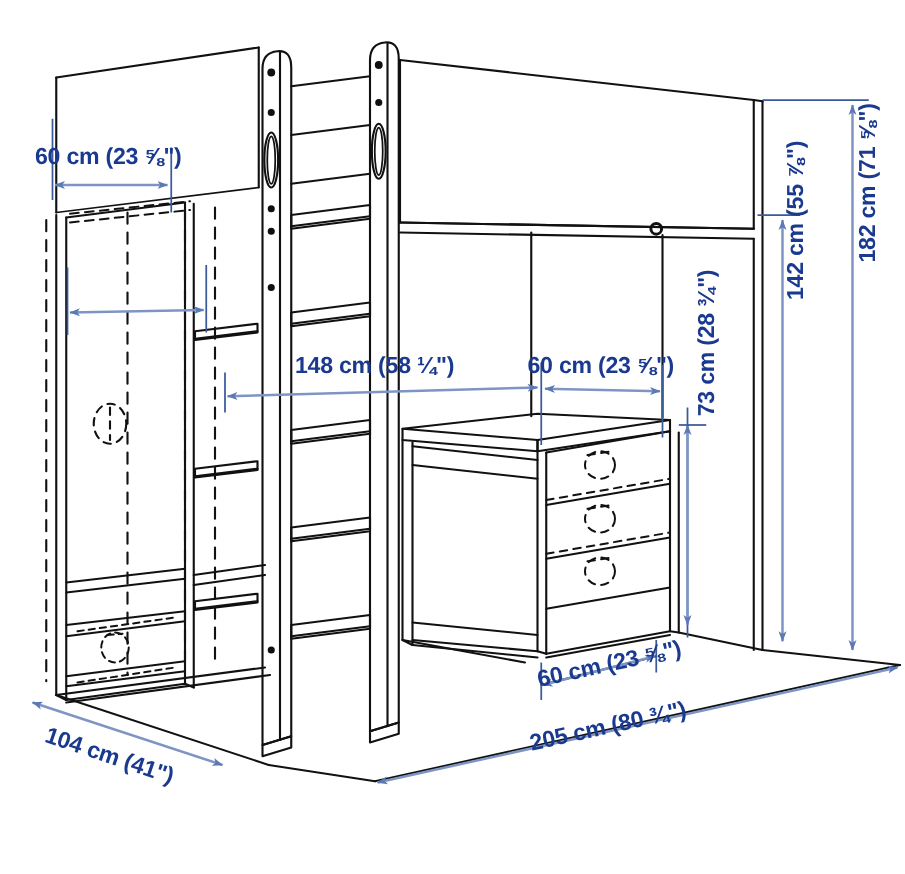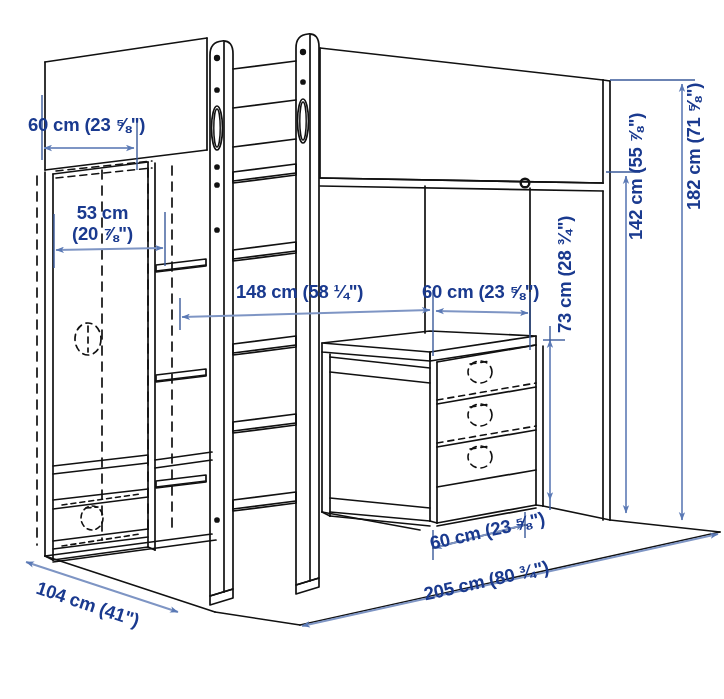--- a/index.html
+++ b/index.html
@@ -288,24 +288,20 @@
       <path d="M26,562 L178,612" marker-start="url(#arrTail)" marker-end="url(#arrHead)"></path>
 
       <path d="M434,548 L524,525" marker-start="url(#arrTail)" marker-end="url(#arrHead)"></path>
 
       <path d="M302,626 L718,534" marker-start="url(#arrTail)" marker-end="url(#arrHead)"></path>
     </g>
   </svg>
 
   <div class="dim-label lbl-60-top">60 cm (23 ⅝")</div>
 
-  <div class="dim-label lbl-53">
-    <div>53 cm</div>
-    <div>(20 ⅞")</div>
-  </div>
 
   <div class="dim-label lbl-148">148 cm (58 ¼")</div>
 
   <div class="dim-label lbl-60-desk">60 cm (23 ⅝")</div>
 
   <div class="dim-label lbl-73">73 cm (28 ¾")</div>
 
   <div class="dim-label lbl-142">142 cm (55 ⅞")</div>
 
   <div class="dim-label lbl-182">182 cm (71 ⅝")</div>

